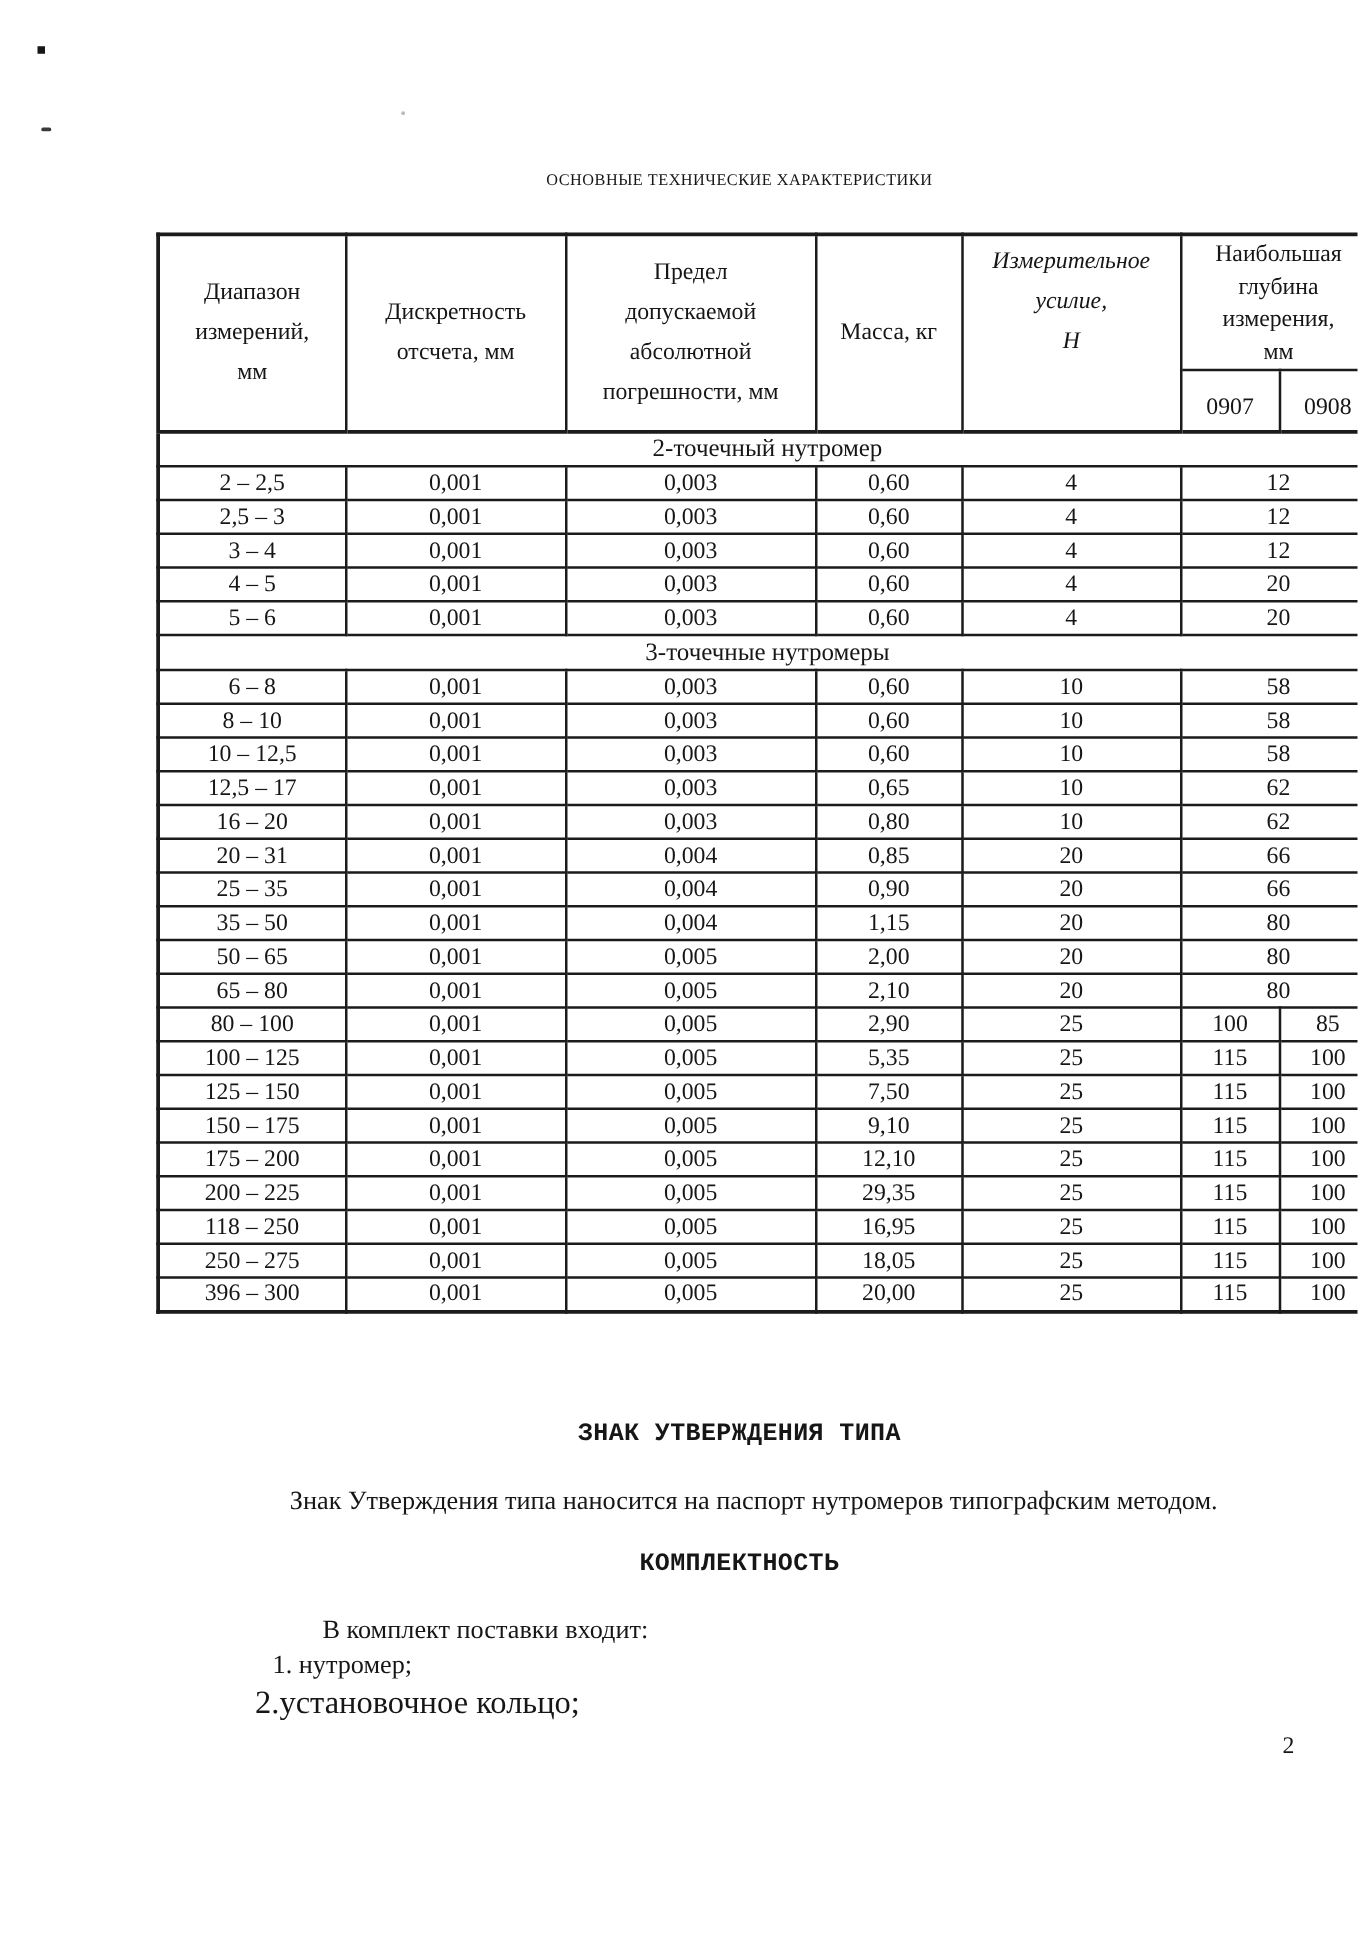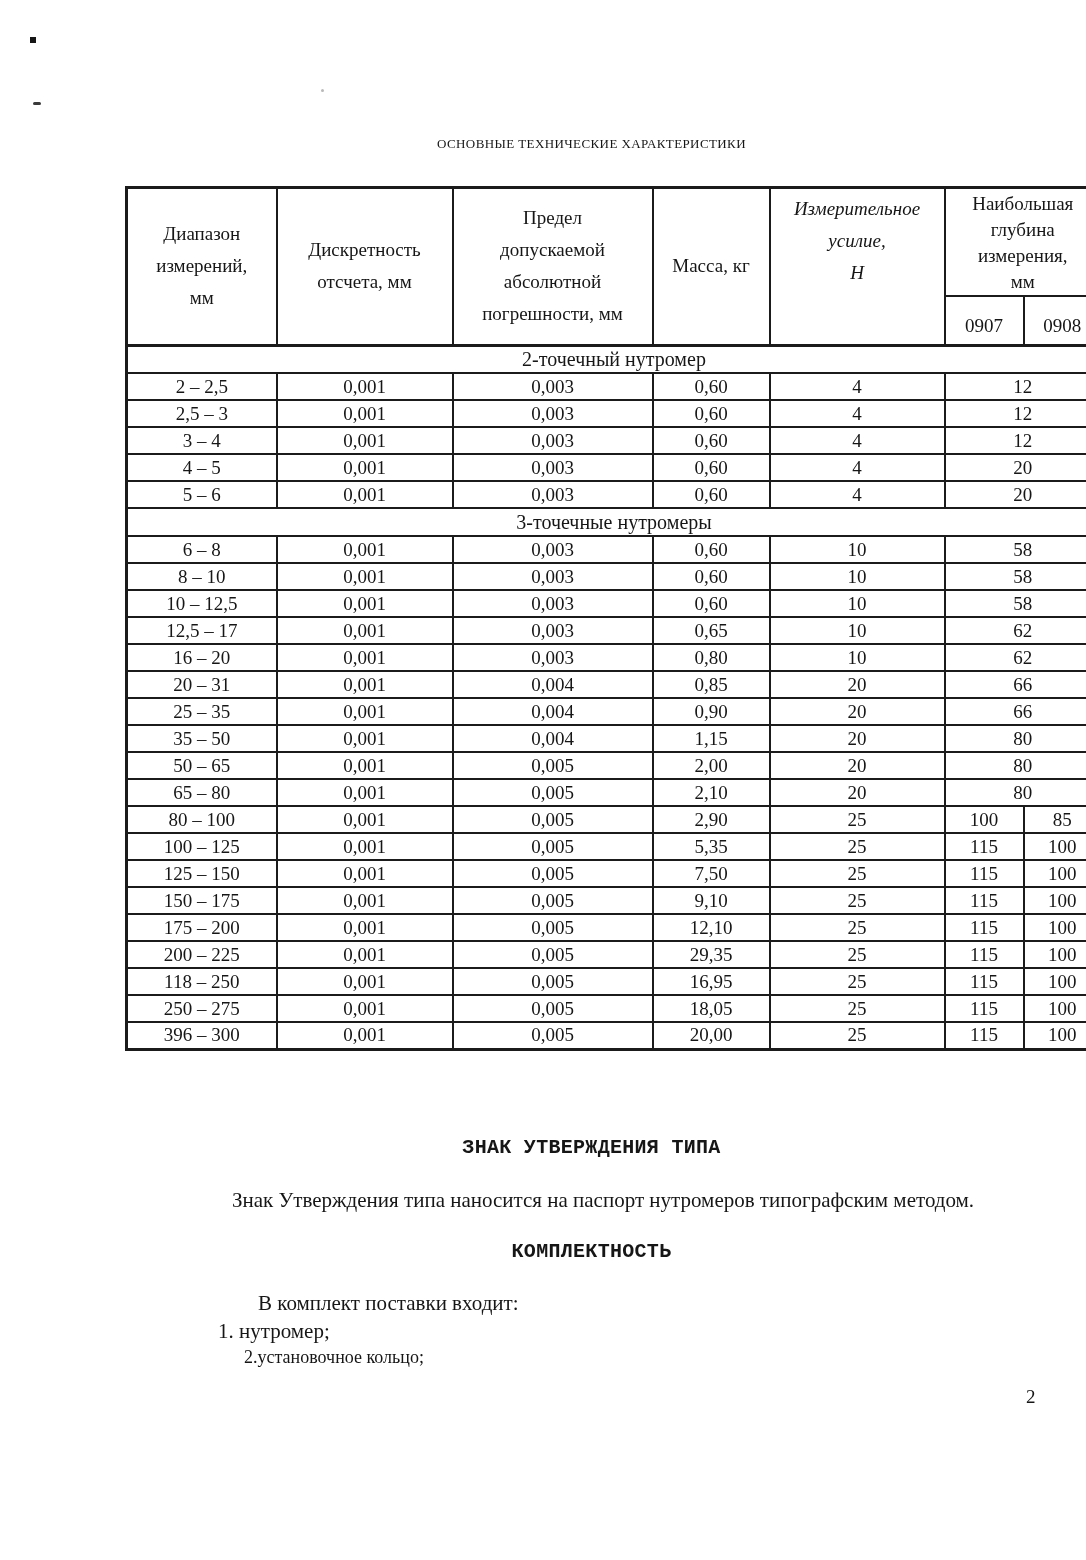--- a/index.html
+++ b/index.html
@@ -81,21 +81,21 @@
   .approval-body {
     position: absolute;
     left: 98px; top: 1188px; width: 1010px;
     text-align: center;
     font-size: 21px;
     white-space: nowrap;
   }
   .completeness-title { top: 1240px; }
   .kit-intro { position: absolute; left: 258px; top: 1291px; font-size: 21px; }
   .kit-item-1 { position: absolute; left: 204px; top: 1319px; font-size: 21px; margin-left: 14px; }
-  .kit-item-2 { position: absolute; left: 204px; top: 1347px; font-size: 18px; margin-left: 40px; }
+  .kit-item-2 { position: absolute; left: 204px; top: 1347px; font-size: 26px; }
   .page-number { position: absolute; left: 1026px; top: 1386px; font-size: 19px; }
 </style>
 </head>
 <body>
 
 <div class="speck speck-1"></div>
 <div class="speck speck-2"></div>
 <div class="speck speck-3"></div>
 
 <h1 class="doc-title">ОСНОВНЫЕ ТЕХНИЧЕСКИЕ ХАРАКТЕРИСТИКИ</h1>

